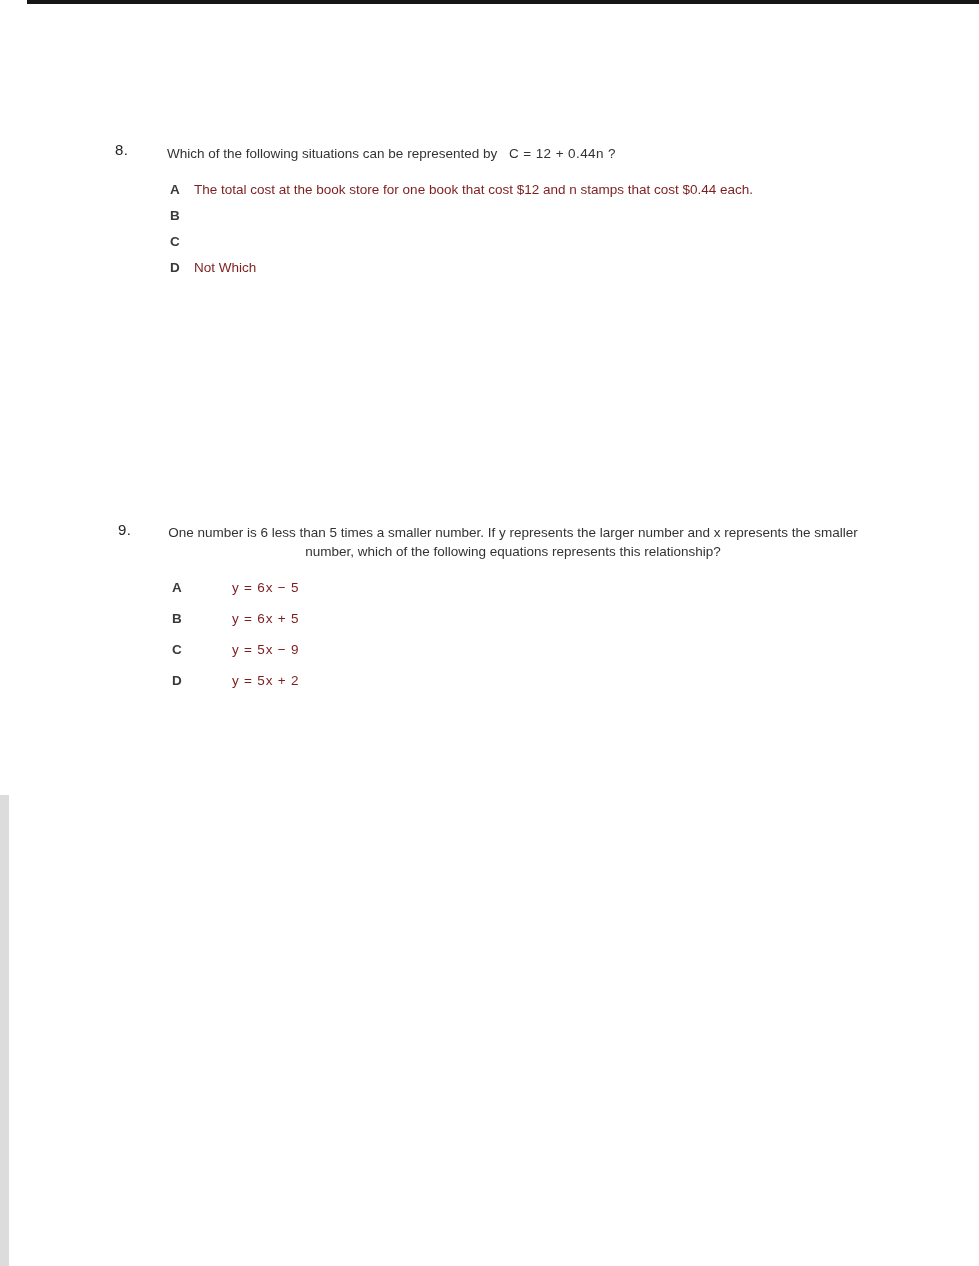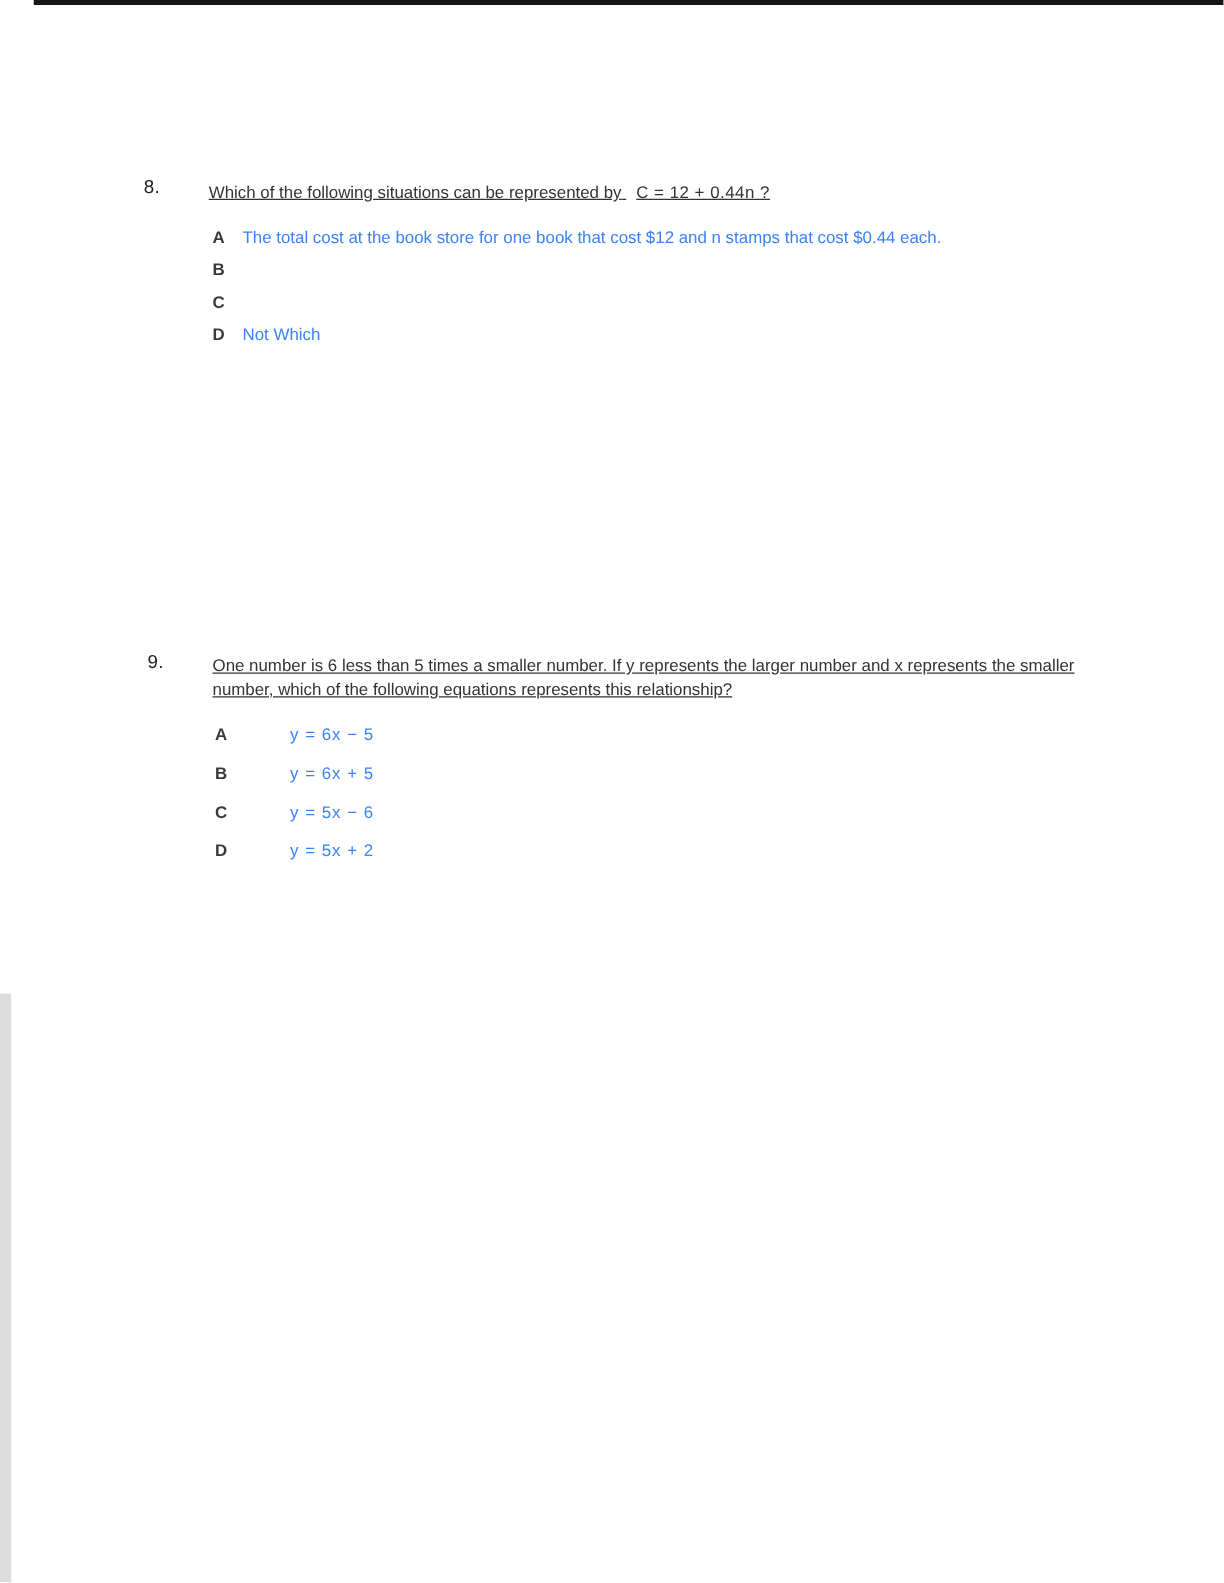--- a/index.html
+++ b/index.html
@@ -47,23 +47,22 @@
   .q8 .q-number { left: 115px; top: 0; }
   .q9 .q-number { left: 118px; top: 0; }
   .q-prompt {
     position: absolute;
     left: 167px;
     top: 3px;
     width: 735px;
     font-size: 13.5px;
     line-height: 19px;
     color: #333;
-    text-decoration: underline;
   }
-  .q9 .q-prompt { left: 170px; top: 2px; width: 722px; }
+  .q9 .q-prompt { left: 152px; top: 2px; width: 722px; text-align: center; }
   .equation {
     white-space: nowrap;
     letter-spacing: 0.4px;
   }
   .choices {
     position: absolute;
     left: 170px;
   }
   .q8 .choices { top: 40px; width: 760px; }
   .q9 .choices { left: 172px; top: 58px; width: 400px; }
@@ -77,21 +76,21 @@
   }
   .q9 .choice-row { margin-bottom: 13px; }
   .choice-label {
     font-weight: bold;
     color: #3a3a3a;
     width: 24px;
     flex: 0 0 24px;
   }
   .q9 .choice-label { width: 28px; flex: 0 0 28px; }
   .choice-text {
-    color: #3b82f6;
+    color: #7f1d1d;
   }
   .q9 .choice-text { letter-spacing: 0.8px; margin-left: 32px; }
 </style>
 </head>
 <body>
 
 <div class="page">
 
   <div class="top-edge-line"></div>
   <div class="left-edge-strip"></div>
@@ -129,21 +128,21 @@
       <div class="choice-row">
         <span class="choice-label">A</span>
         <span class="choice-text">y =  6x − 5</span>
       </div>
       <div class="choice-row">
         <span class="choice-label">B</span>
         <span class="choice-text">y = 6x + 5</span>
       </div>
       <div class="choice-row">
         <span class="choice-label">C</span>
-        <span class="choice-text">y = 5x − 6</span>
+        <span class="choice-text">y = 5x − 9</span>
       </div>
       <div class="choice-row">
         <span class="choice-label">D</span>
         <span class="choice-text">y = 5x + 2</span>
       </div>
     </div>
   </div>
 
 </div>
 

